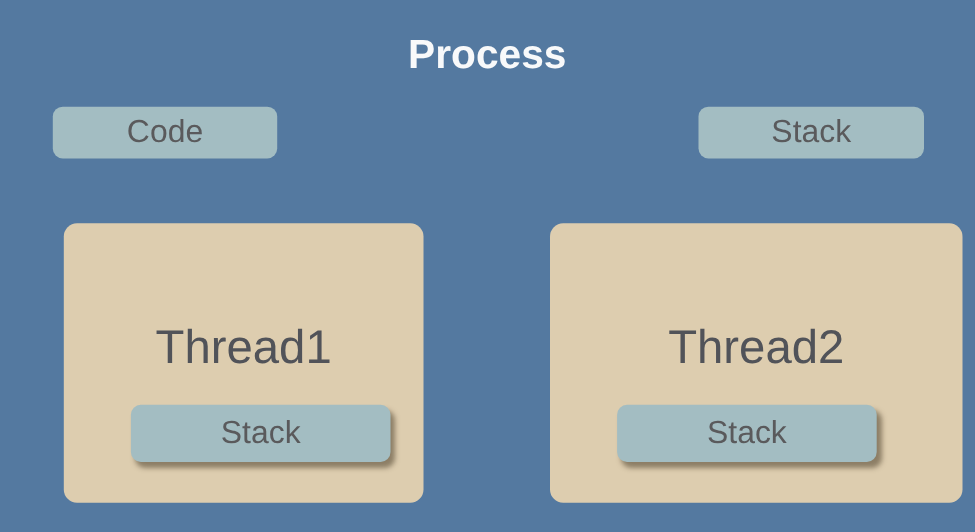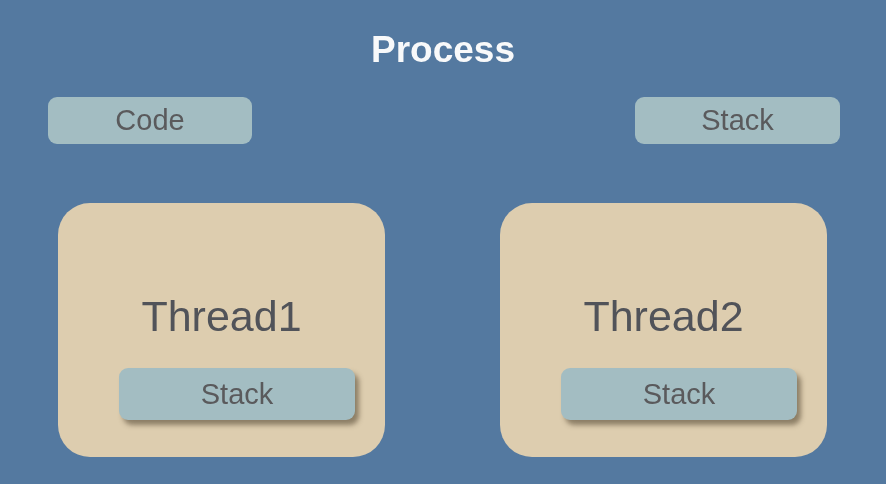--- a/index.html
+++ b/index.html
@@ -45,24 +45,24 @@
   }
   .segment-code { left: 48px;  width: 204px; }
   .segment-data { left: 342px; width: 202px; }
   .segment-heap { left: 635px; width: 205px; }
   .thread-box {
     position: absolute;
     top: 203px;
     width: 327px;
     height: 254px;
     background: #ddcdaf;
-    border-radius: 32px;
+    border-radius: 12px;
   }
   .thread-1 { left: 58px; }
-  .thread-2 { left: 500px; }
+  .thread-2 { left: 500px; padding-left: 48px; }
   .thread-label {
     position: absolute;
     top: 92px;
     left: 0;
     width: 100%;
     text-align: center;
     font-size: 43px;
     line-height: 1;
     color: #515359;
   }

